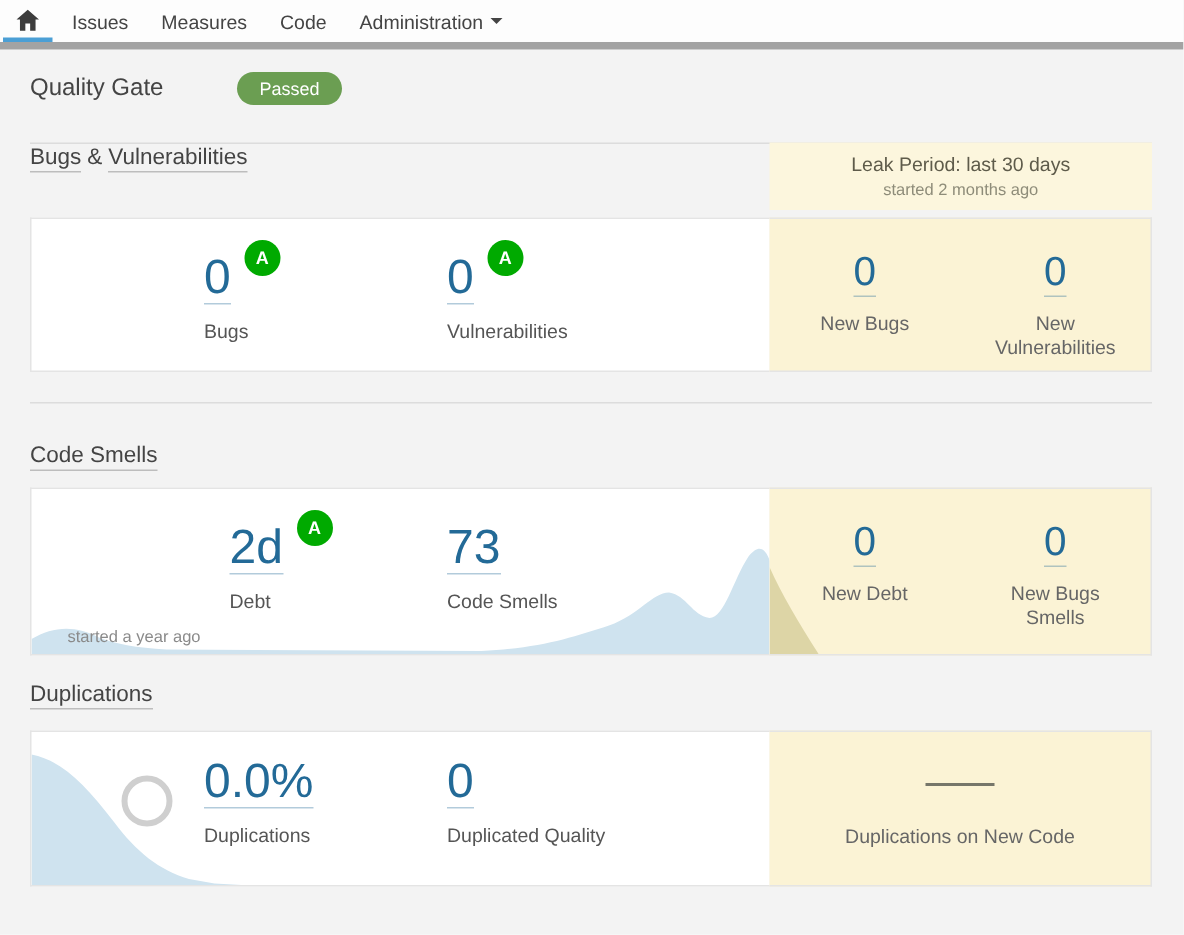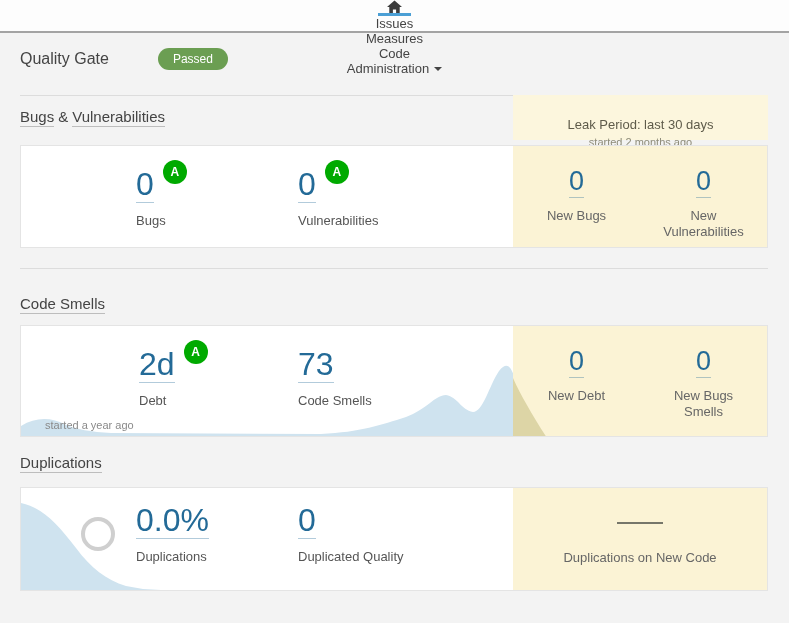--- a/index.html
+++ b/index.html
@@ -1,41 +1,41 @@
 <!DOCTYPE html>
 <html><head>
 <meta charset="utf-8">
 <style>
   * { box-sizing: border-box; margin: 0; padding: 0; }
   body { font-family: "Liberation Sans", sans-serif; background: #fff; }
   .page { position: relative; width: 789px; height: 623px; background: #f3f3f3; overflow: hidden; }
 
   
   .navbar { position: absolute; top: 0; left: 0; width: 789px; height: 33px;
-            background: #fdfdfd; border-bottom: 2px solid #a3a3a3;
-            display: flex; align-items: center; flex-direction: column; }
+            background: #fdfdfd; border-bottom: 5px solid #a3a3a3;
+            display: flex; align-items: center; }
   .nav-home { position: relative; padding: 0 10px; height: 100%; display: flex; align-items: center; cursor: pointer; }
   .nav-home .active-bar { position: absolute; left: 2px; right: 2px; bottom: 0; height: 3px; background: #4b9fd5; }
   .nav-item { padding: 0 11px; height: 100%; display: flex; align-items: center;
               font-size: 13px; color: #444; cursor: pointer; }
   .caret { display: inline-block; width: 0; height: 0; margin-left: 5px;
            border-left: 4px solid transparent; border-right: 4px solid transparent;
            border-top: 4px solid #444; }
 
   
   .quality-gate { position: absolute; top: 48px; left: 20px; display: flex; align-items: center; gap: 32px; }
   .qg-title { font-size: 16px; font-weight: 400; color: #444; }
   .badge-passed { margin-left: 17px; background: #6b9e52; color: #fff; font-size: 12px;
                   padding: 4px 15px; border-radius: 12px; }
 
   .divider { position: absolute; left: 20px; width: 748px; height: 1px; background: #dcdcdc; }
 
   
   .leak-header { position: absolute; top: 95px; left: 513px; width: 255px; height: 45px;
-                 background: #fcf6dd; text-align: center; padding-top: 22px; }
+                 background: #fcf6dd; text-align: center; padding-top: 7px; }
   .leak-header-title { font-size: 13px; color: #5e5b4a; }
   .leak-header-sub { font-size: 11px; color: #8e8c79; margin-top: 4px; }
 
   
   .section-title { position: absolute; left: 20px; font-size: 15px; color: #444; }
   .domain-link { border-bottom: 1px solid #bdbdbd; padding-bottom: 1px; cursor: pointer; }
   .amp { margin: 0 4px; }
 
   
   .card { position: absolute; left: 20px; width: 748px; display: flex; }
@@ -93,21 +93,21 @@
     <span class="badge-passed">Passed</span>
   </div>
 
   <div class="divider" style="top:95px"></div>
 
   <div class="leak-header">
     <div class="leak-header-title">Leak Period: last 30 days</div>
     <div class="leak-header-sub">started 2 months ago</div>
   </div>
 
-  <div class="section-title" style="top:108px">
+  <div class="section-title" style="top:96px">
     <span class="domain-link">Bugs</span><span class="amp">&amp;</span><span class="domain-link">Vulnerabilities</span>
   </div>
 
   <div class="card" style="top:145px;height:103px">
     <div class="card-white">
       <div class="measure" style="left:115px">
         <div>
           <span class="measure-value">0</span><span class="rating">A</span>
         </div>
         <div class="measure-label">Bugs</div>
@@ -135,21 +135,21 @@
 
   <div class="section-title" style="top:295px">
     <span class="domain-link">Code Smells</span>
   </div>
 
   <div class="card" style="top:325px;height:112px">
     <div class="card-white">
       <svg class="bg-chart" width="493" height="112" viewBox="0 0 493 112" preserveAspectRatio="none">
         <path d="M0,102 C15,93 30,93 45,101 C55,105 70,108 90,109 L300,110 C340,108 360,101 385,93 C405,86 414,71 425,71 C437,73 440,86 452,88 C462,88 468,62 478,47 C486,37 490,43 493,52 L493,112 L0,112 Z" fill="#cfe3ef"></path>
       </svg>
-      <div class="measure" style="left:118px">
+      <div class="measure" style="left:132px">
         <div>
           <span class="measure-value">2d</span><span class="rating">A</span>
         </div>
         <div class="measure-label">Debt</div>
       </div>
       <div class="measure" style="left:277px">
         <div>
           <span class="measure-value">73</span>
         </div>
         <div class="measure-label">Code Smells</div>

